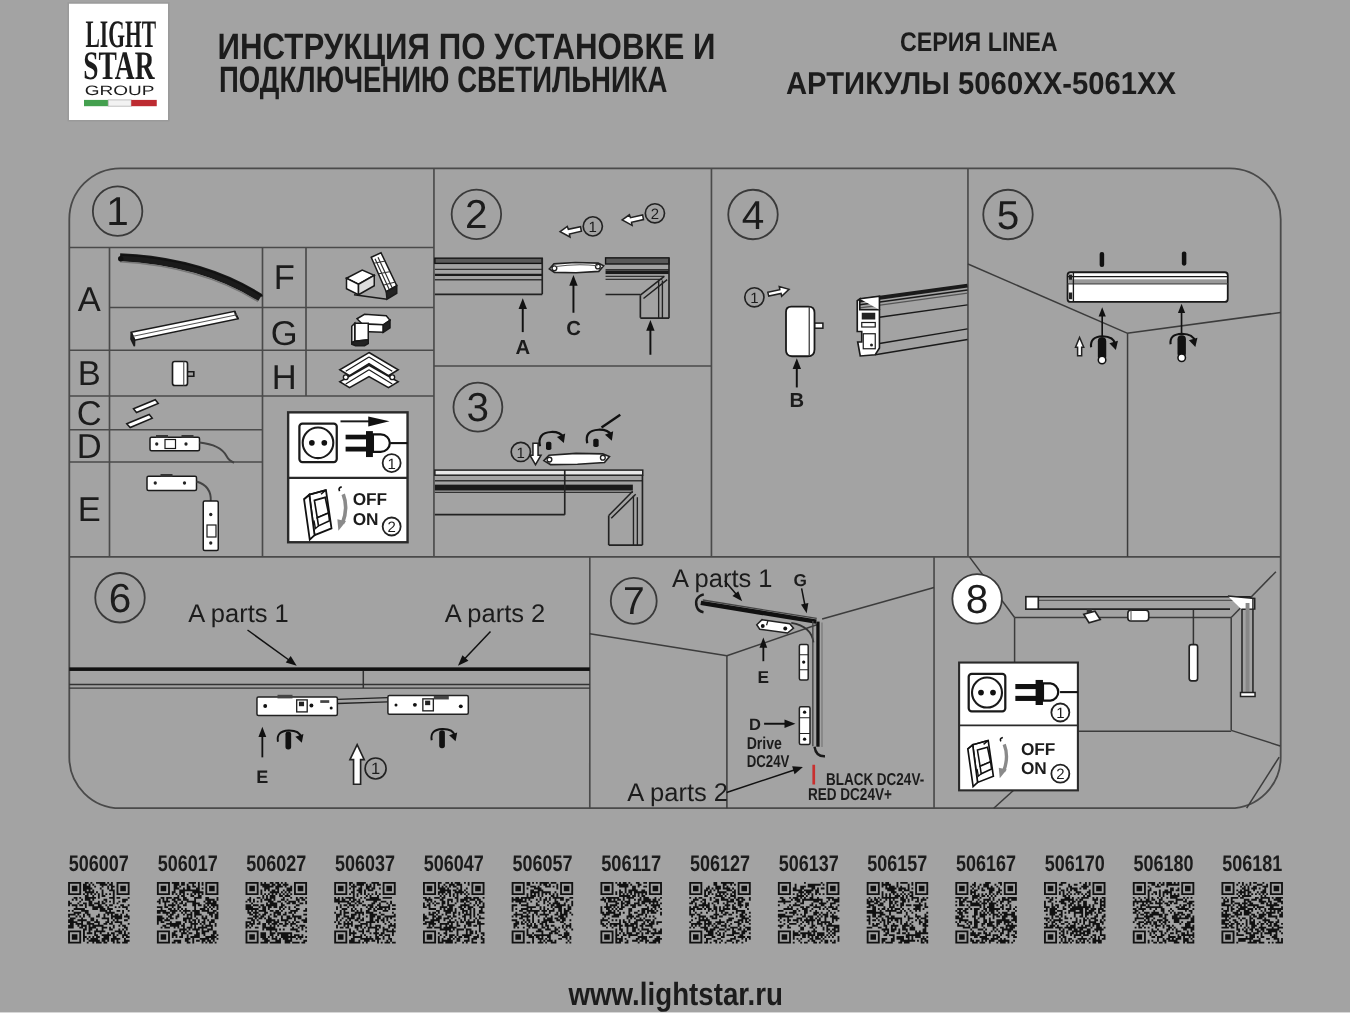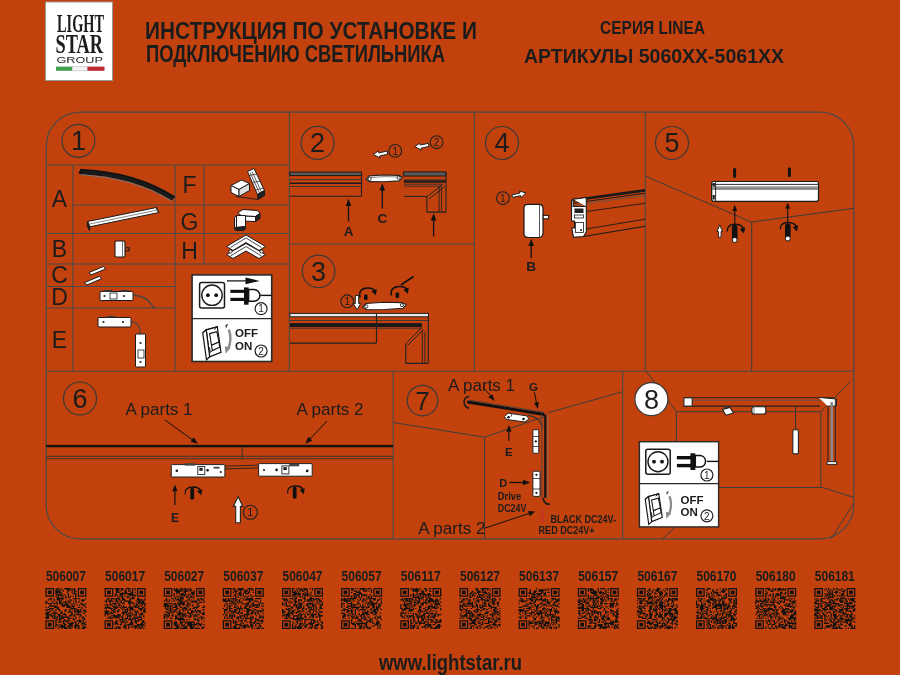--- a/index.html
+++ b/index.html
@@ -1,16 +1,16 @@
 <!DOCTYPE html>
 <html><head>
 <meta charset="utf-8">
 <style>
 html,body{margin:0;padding:0;background:#fff;}
-#page{position:relative;width:900px;height:675px;background:#c2410c;overflow:hidden;
+#page{position:relative;width:900px;height:675px;background:#a3a3a3;overflow:hidden;
 font-family:"Liberation Sans",sans-serif;}
 svg text{font-family:"Liberation Sans",sans-serif;fill:#1c1c1c;}
 .serif{font-family:"Liberation Serif",serif;}
 </style>
 </head>
 <body>
 <div id="page">
 <svg width="900" height="675" viewBox="0 0 900 675">
 <g stroke-linecap="butt" stroke-linejoin="miter">
 

